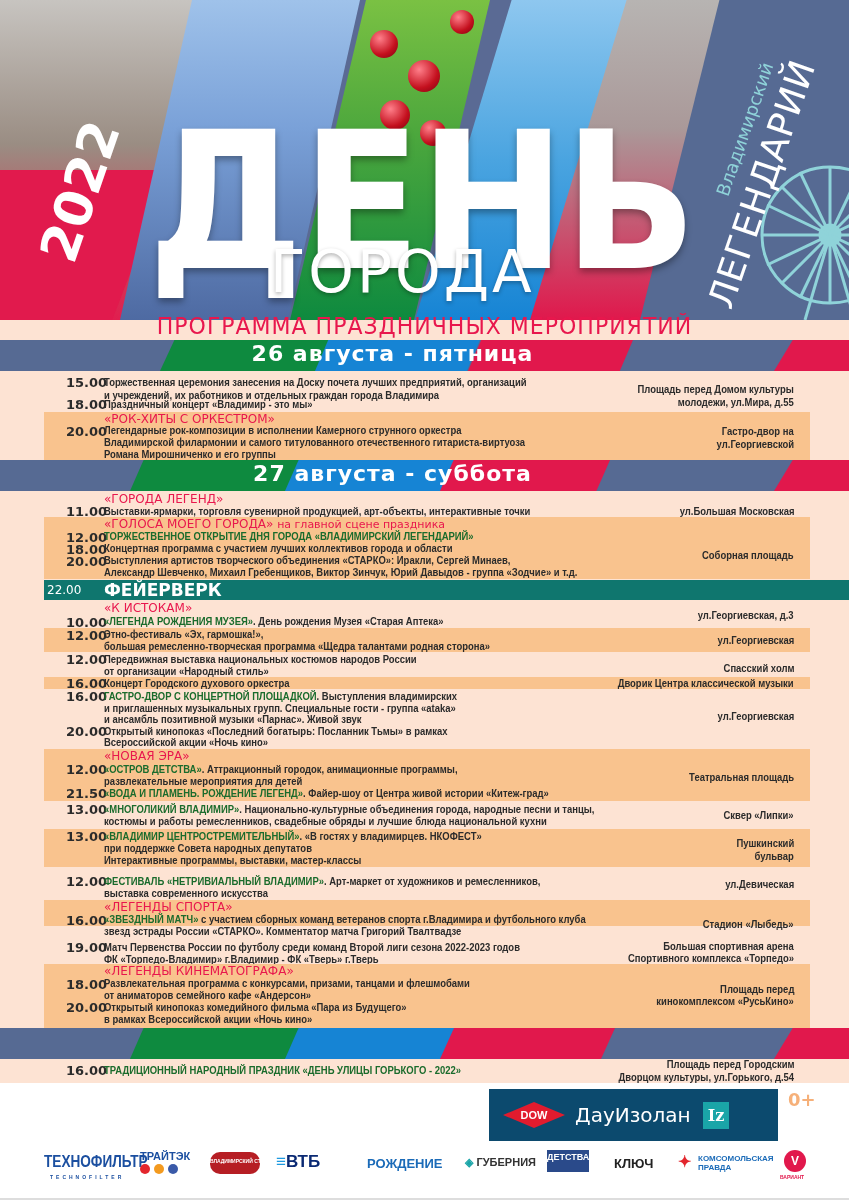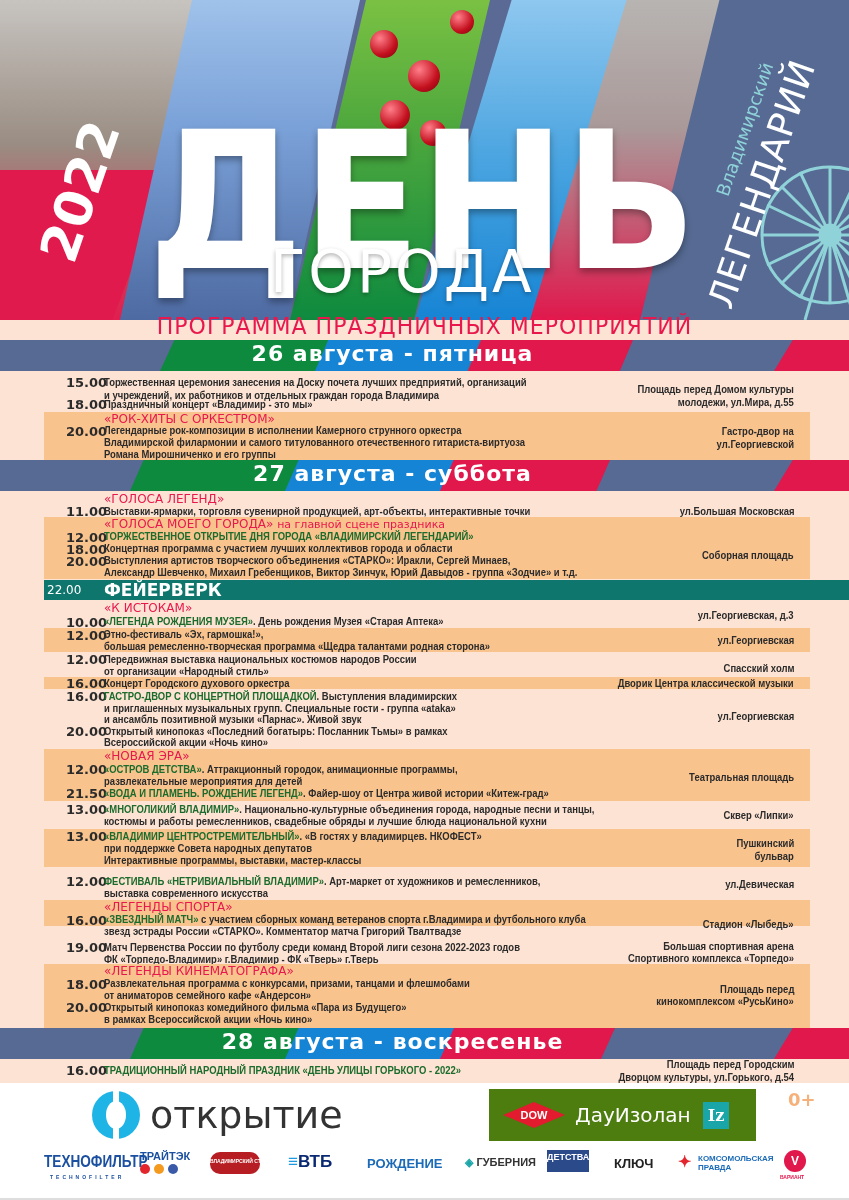--- a/index.html
+++ b/index.html
@@ -37,21 +37,21 @@
 .place{position:absolute;right:16px;text-align:right;font-size:11px;line-height:13px;font-weight:bold;color:#2b2b2b;transform:scaleX(0.86);transform-origin:right;white-space:nowrap}
 .fire{position:absolute;left:44px;top:580px;width:830px;height:20px;background:#0f766e}
 .fire .t{position:absolute;left:3px;top:3px;font-family:"DejaVu Sans",sans-serif;font-size:12px;color:#fff}
 .fire .l{position:absolute;left:60px;top:0;font-family:"DejaVu Sans",sans-serif;font-weight:bold;font-size:17px;color:#fff}
 .footer{position:absolute;left:0;top:1083px;width:849px;height:117px;background:#fff;border-bottom:2px solid #ddd}
 .otk{position:absolute;left:92px;top:8px;display:flex;align-items:center}
 .otk-ring{width:48px;height:48px;border-radius:50%;background:#1fb4e6;position:relative}
 .otk-ring:after{content:"";position:absolute;left:14px;top:10px;width:20px;height:28px;border-radius:50%;background:#fff}
 .otk-ring:before{content:"";position:absolute;left:21px;top:0;width:6px;height:48px;background:#fff;z-index:2}
 .otk-name{font-family:"DejaVu Sans",sans-serif;font-size:38px;color:#333;margin-left:10px}
-.dow{position:absolute;left:489px;top:6px;width:267px;height:52px;background:#4d7c0f;display:flex;align-items:center}
+.dow{position:absolute;left:489px;top:6px;width:289px;height:52px;background:#0c4a6e;display:flex;align-items:center}
 .dow-dia{margin-left:14px;width:62px;height:26px;background:#e21b2e;clip-path:polygon(50% 0,100% 50%,50% 100%,0 50%);color:#fff;font-weight:bold;font-size:11px;display:flex;align-items:center;justify-content:center}
 .dow-name{font-family:"DejaVu Sans",sans-serif;color:#fff;font-size:20px;margin-left:10px}
 .dow-iz{margin-left:12px;background:#1aa5a8;color:#fff;font-weight:bold;font-family:"DejaVu Serif",serif;font-size:16px;padding:4px 5px}
 .age{position:absolute;left:788px;top:6px;font-family:"DejaVu Sans",sans-serif;font-size:18px;color:#f6b079;font-weight:bold}
 .logos{position:absolute;top:67px;left:0;width:849px;height:32px}
 .logo{position:absolute;font-weight:bold;white-space:nowrap}
 </style>
 </head>
 <body>
 
@@ -125,21 +125,21 @@
 
 <div class="daybar" style="top:460px">
   <div class="g" style="left:130px;width:170px"></div>
   <div class="b" style="left:285px;width:170px"></div>
   <div class="r" style="left:440px;width:170px"></div>
   <div class="r2"></div>
   <div class="lbl">27 августа - суббота</div>
 </div>
 
 <div class="row" style="top:493px;height:24px">
-  <div class="theme" style="top:0">«ГОЛОСА ЛЕГЕНД»</div>
+  <div class="theme" style="top:0">«ГОРОДА ЛЕГЕНД»</div>
   <div class="time" style="top:11px">11.00</div>
   <div class="txt" style="top:12px">Выставки-ярмарки, торговля сувенирной продукцией, арт-объекты, интерактивные точки</div>
   <div class="place" style="top:12px">ул.Большая Московская</div>
 </div>
 <div class="row hl" style="top:517px;height:62px">
   <div class="theme" style="top:1px"><span>«ГОЛОСА МОЕГО ГОРОДА»</span> <small>на главной сцене праздника</small></div>
   <div class="time" style="top:13px">12.00</div>
   <div class="time" style="top:25px">18.00</div>
   <div class="time" style="top:37px">20.00</div>
   <div class="txt" style="top:13px"><span class="g">ТОРЖЕСТВЕННОЕ ОТКРЫТИЕ ДНЯ ГОРОДА «ВЛАДИМИРСКИЙ ЛЕГЕНДАРИЙ»</span></div>
@@ -240,52 +240,47 @@
   <div class="txt" style="top:49px">в рамках Всероссийской акции «Ночь кино»</div>
   <div class="place" style="top:19px">Площадь перед</div>
   <div class="place" style="top:31px">кинокомплексом «РусьКино»</div>
 </div>
 
 <div class="daybar" style="top:1028px">
   <div class="g" style="left:130px;width:170px"></div>
   <div class="b" style="left:285px;width:170px"></div>
   <div class="r" style="left:440px;width:175px"></div>
   <div class="r2"></div>
-  <div class="lbl">28 августа - воскресенье</div>
 </div>
 <div class="row" style="top:1060px;height:24px;left:44px">
   <div class="time" style="top:3px">16.00</div>
   <div class="txt" style="top:4px"><span class="g">ТРАДИЦИОННЫЙ НАРОДНЫЙ ПРАЗДНИК «ДЕНЬ УЛИЦЫ ГОРЬКОГО - 2022»</span></div>
   <div class="place" style="top:-2px">Площадь перед Городским</div>
   <div class="place" style="top:11px">Дворцом культуры, ул.Горького, д.54</div>
 </div>
 
 <div class="footer">
-  <div class="otk">
-    <div class="otk-ring"></div>
-    <div class="otk-name">открытие</div>
-  </div>
   <div class="dow">
     <div class="dow-dia">DOW</div>
     <div class="dow-name">ДауИзолан</div>
     <div class="dow-iz">Iz</div>
   </div>
   <div class="age">0+</div>
 
   <div class="logos">
     <div class="logo" style="left:44px;top:2px;font-size:17px;color:#1b4fa0;transform:scaleX(.8);transform-origin:left">ТЕХНОФИЛЬТР</div>
     <div class="logo" style="left:50px;top:24px;font-size:5px;color:#1b4fa0;letter-spacing:3px">TECHNOFILTER</div>
     <div class="logo" style="left:140px;top:0;font-size:11px;color:#1b4fa0">ТРАЙТЭК</div>
     <div class="logo" style="left:140px;top:14px;display:flex;gap:4px">
       <span style="width:10px;height:10px;border-radius:50%;background:#e3262d;display:inline-block"></span>
       <span style="width:10px;height:10px;border-radius:50%;background:#f39a1f;display:inline-block"></span>
       <span style="width:10px;height:10px;border-radius:50%;background:#3a5aa8;display:inline-block"></span>
     </div>
     <div class="logo" style="left:210px;top:2px;width:50px;height:22px;background:#b61e24;border-radius:10px;color:#fff;font-size:5px;text-align:center;padding-top:6px">ВЛАДИМИРСКИЙ СТАНДАРТ</div>
-    <div class="logo" style="left:288px;top:2px;font-size:17px;color:#0a2973"><span style="color:#1e9ae0">≡</span><span>ВТБ</span></div>
+    <div class="logo" style="left:276px;top:2px;font-size:17px;color:#0a2973"><span style="color:#1e9ae0">≡</span><span>ВТБ</span></div>
     <div class="logo" style="left:367px;top:6px;font-size:13px;color:#1b6bb8">РОЖДЕНИЕ</div>
     <div class="logo" style="left:465px;top:6px;font-size:11px;color:#333"><span style="color:#1aa5a8">◈</span> <span>ГУБЕРНИЯ</span></div>
     <div class="logo" style="left:547px;top:0;width:42px;height:22px;background:#2a4a8a;color:#fff;font-size:9px;text-align:center;padding-top:2px">ДЕТСТВА</div>
     <div class="logo" style="left:614px;top:6px;font-size:13px;color:#222">КЛЮЧ</div>
     <div class="logo" style="left:678px;top:2px;font-size:16px;color:#e3262d">✦</div>
     <div class="logo" style="left:698px;top:4px;font-size:8px;color:#1b6bb8;width:70px;white-space:normal;line-height:9px">КОМСОМОЛЬСКАЯ ПРАВДА</div>
     <div class="logo" style="left:784px;top:0;width:22px;height:22px;border-radius:50%;background:#e1184c;color:#fff;font-size:12px;text-align:center;line-height:22px">V</div>
     <div class="logo" style="left:780px;top:24px;font-size:5px;color:#e1184c">ВАРИАНТ</div>
   </div>
 </div>

